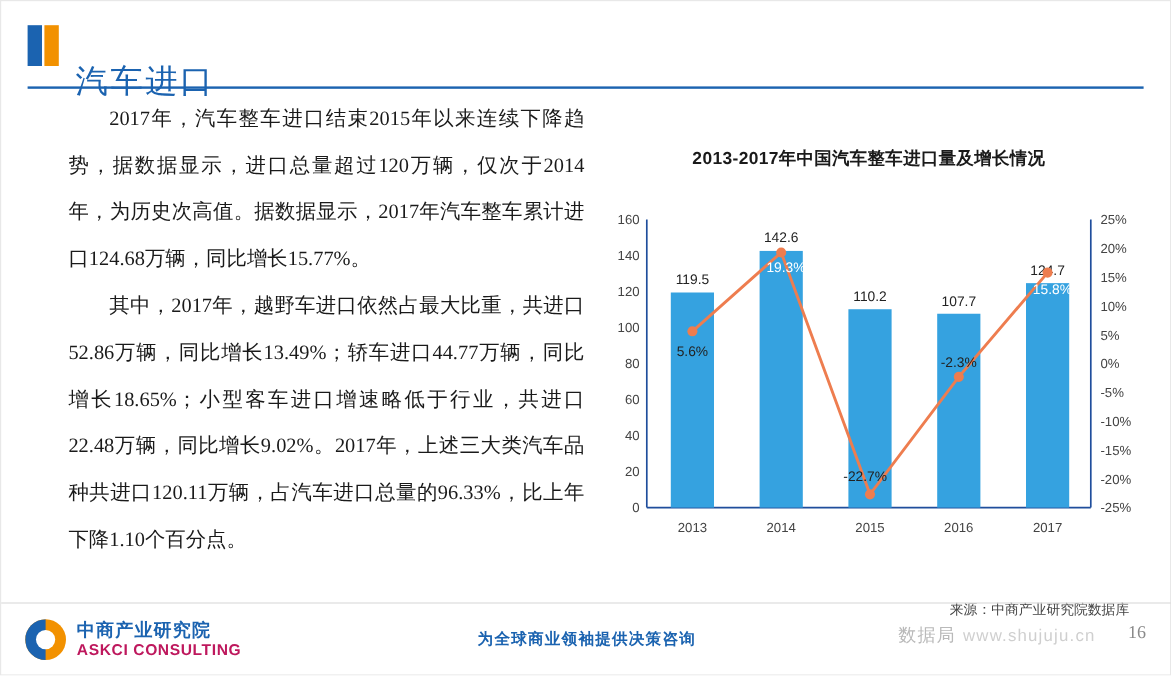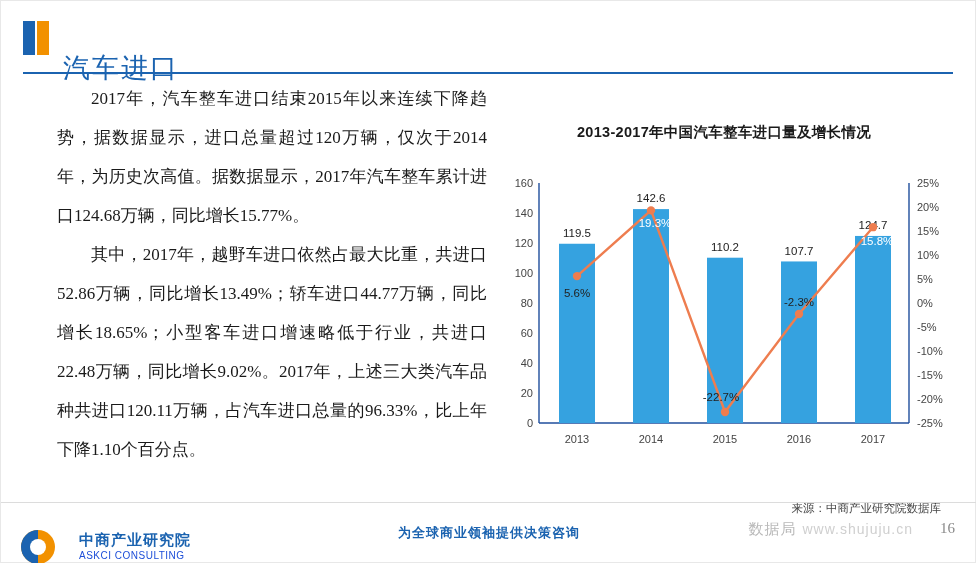--- a/index.html
+++ b/index.html
@@ -177,24 +177,24 @@
     position: absolute;
     left: 0;
     top: 0;
     width: 976px;
     height: 1px;
     background: #dcdcdc;
   }
   .logo-wrap {
     position: absolute;
     left: 20px;
-    top: 28px;
+    top: 14px;
     display: flex;
     align-items: center;
-    gap: 24px;
+    gap: 9px;
   }
   .logo-mark {
     position: relative;
     width: 34px;
     height: 34px;
     border-radius: 50%;
     background: #f29100;
     overflow: hidden;
   }
   .logo-mark::before {
@@ -217,23 +217,23 @@
     background: #ffffff;
   }
   .logo-text-cn {
     font-size: 15px;
     font-weight: bold;
     color: #1b63b0;
     letter-spacing: 1px;
     line-height: 17px;
   }
   .logo-text-en {
-    font-size: 10px;
-    font-weight: normal;
-    color: #1d4ed8;
+    font-size: 13px;
+    font-weight: bold;
+    color: #be185d;
     letter-spacing: 0.5px;
     line-height: 15px;
   }
   .footer-slogan {
     position: absolute;
     left: 0;
     top: 22px;
     width: 976px;
     text-align: center;
     font-size: 13px;

